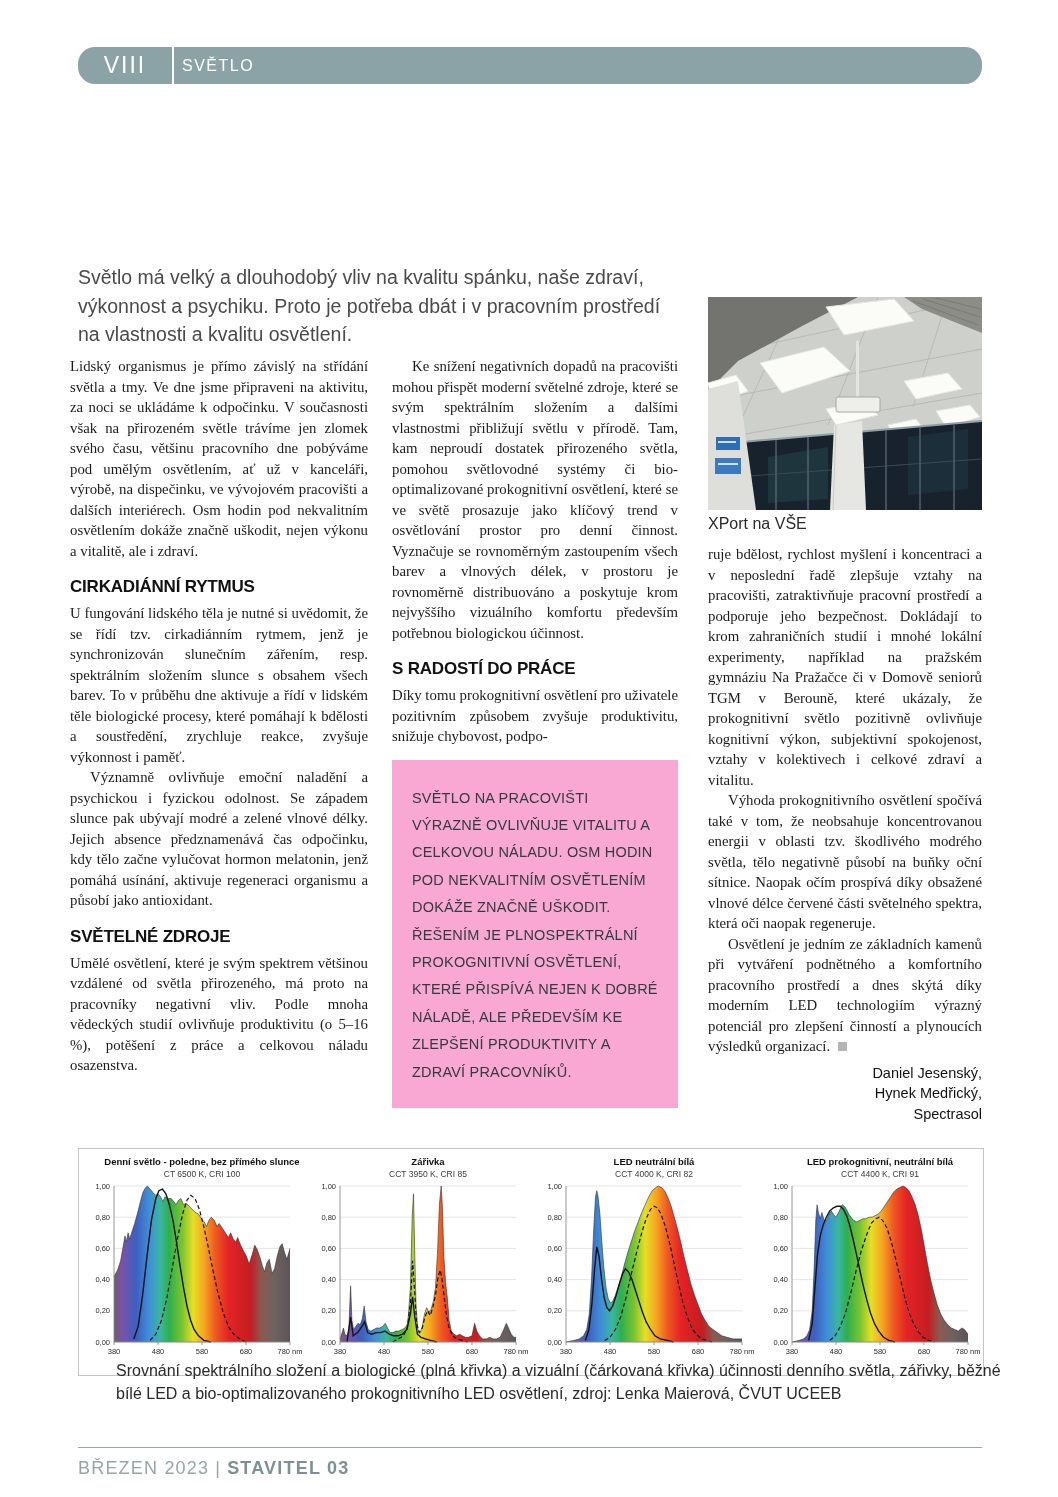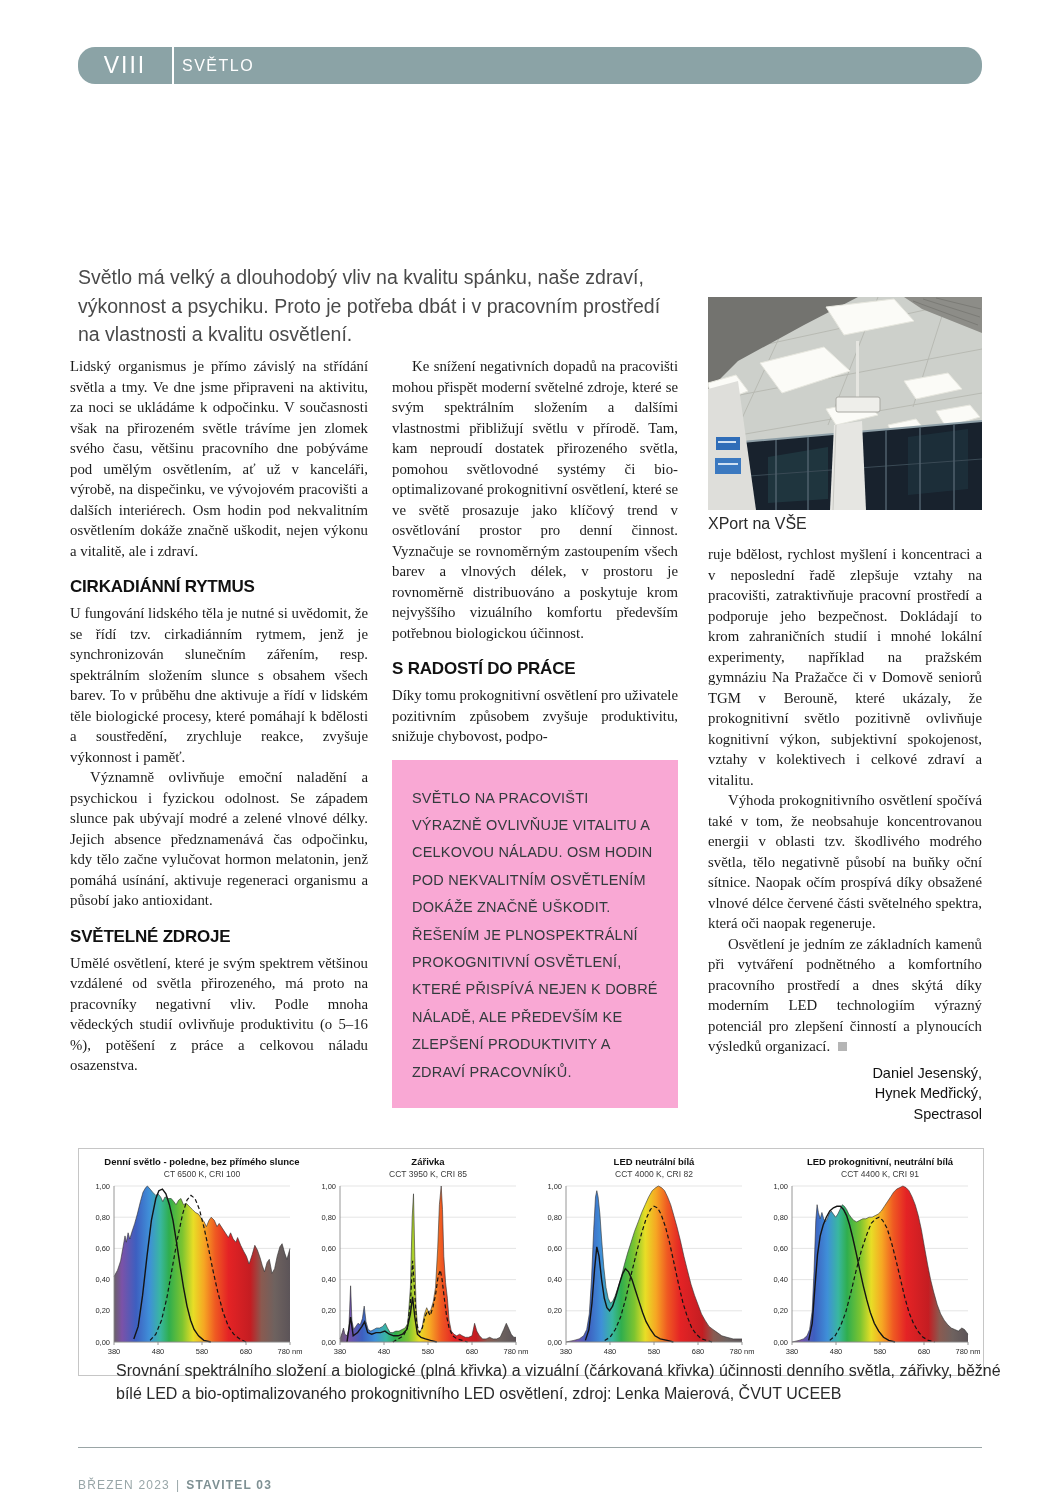--- a/index.html
+++ b/index.html
@@ -41,21 +41,21 @@
   .authors{margin-top:6px;text-align:right;font-family:"Liberation Sans",sans-serif;
            font-weight:400;font-size:14.5px;line-height:20.5px;color:#111;}
   .endmark{display:inline-block;width:9px;height:9px;background:#b5b5b5;margin-left:8px;}
   
   .figure{position:absolute;left:78px;top:1148px;width:904px;height:226px;
           border:1px solid #c6c6c6;display:flex;align-items:center;justify-content:space-around;background:#fff;}
   .chart-cell{width:225px;height:216px;}
   .fig-caption{position:absolute;left:78px;top:1360px;width:904px;font-size:16px;line-height:22.5px;color:#2a2a2a;margin-left:38px;}
   
   .rule{position:absolute;left:78px;top:1447px;width:904px;height:1px;background:#9aa5a6;}
-  .footer{position:absolute;left:78px;top:1458px;font-size:12px;letter-spacing:1.2px;margin-top:20px;}
+  .footer{position:absolute;left:78px;top:1458px;font-size:18px;letter-spacing:1.2px;}
   .footer .fl{color:#98a6a8;font-weight:400;}
   .footer .fs{color:#98a6a8;padding:0 6px;}
   .footer .fr{color:#7e9093;font-weight:700;}
 </style>
 </head>
 <body>
 
 <div class="page">
 
   <div class="band" style="background:#8ba3a6;border-radius:17px;">

